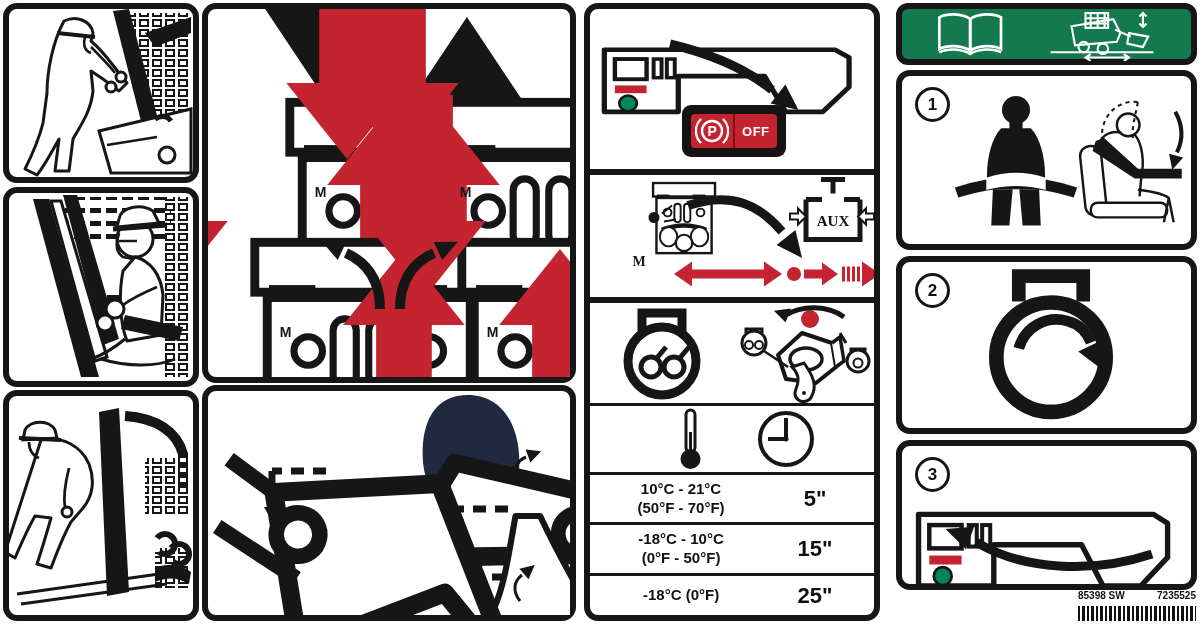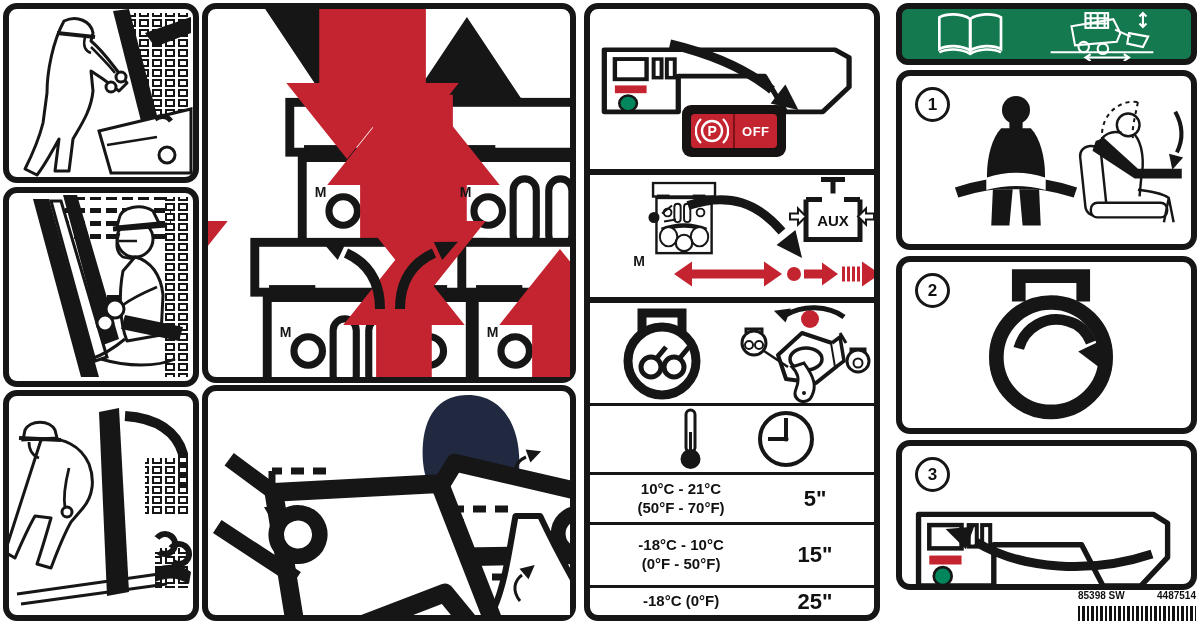--- a/index.html
+++ b/index.html
@@ -248,21 +248,21 @@
             </div>
           </div>
           <div class="pswitch-half">
             <span class="off-label">OFF</span>
           </div>
         </div>
       </div>
     </div>
     <div class="divider"></div>
 
-    <div class="c3sec" style="height:122px;">
+    <div class="c3sec" style="height:122px;font-family:Liberation Serif, serif;">
       <svg class="fillsvg" viewBox="0 0 284 121">
         <use href="#sym-joy" transform="translate(6,6) scale(0.62)"></use>
         <circle cx="64" cy="42" r="5.5" fill="#161616"></circle>
         <path d="M72,38 L82,30 M74,46 L86,44" stroke="#161616" stroke-width="2" fill="none"></path>
         <path d="M98,30 C140,16 168,28 192,56" fill="none" stroke="#161616" stroke-width="9"></path>
         <polygon points="0,-12 26,0 0,12" transform="translate(196,62) rotate(52)" fill="#161616"></polygon>
         <g>
           <path d="M216,24 V64 H270 V24 M216,24 H232 M254,24 H270" fill="none" stroke="#161616" stroke-width="5"></path>
           <path d="M231,4 H255 M243,4 V18" stroke="#161616" stroke-width="5" fill="none"></path>
           <polygon points="200,38 208,38 208,33 216,41 208,49 208,44 200,44" fill="#fff" stroke="#161616" stroke-width="2"></polygon>
@@ -341,21 +341,21 @@
 
     <div class="c3sec wtable-row" style="height:47px;">
       <div class="wtable-temp">
         <div>10°C - 21°C</div>
         <div>(50°F - 70°F)</div>
       </div>
       <div class="wtable-dur">5"</div>
     </div>
     <div class="divider thin"></div>
 
-    <div class="c3sec wtable-row" style="height:60px;border-radius:13px;">
+    <div class="c3sec wtable-row" style="height:48px;border-radius:13px;">
       <div class="wtable-temp">
         <div>-18°C - 10°C</div>
         <div>(0°F - 50°F)</div>
       </div>
       <div class="wtable-dur">15"</div>
     </div>
     <div class="divider thin"></div>
 
     <div class="c3sec wtable-row" style="flex:1;">
       <div class="wtable-temp">
@@ -428,17 +428,17 @@
     <div class="stepnum">3</div>
     <svg class="fillsvg" viewBox="0 0 289 138">
       <use href="#sym-dash" transform="translate(4,40) scale(0.93)"></use>
       <path d="M250,108 C190,128 120,124 74,96" fill="none" stroke="#161616" stroke-width="9"></path>
       <polygon points="0,-12 26,0 0,12" transform="translate(68,92) rotate(200)" fill="#161616"></polygon>
     </svg>
   </div>
 
   <div class="footer-text" style="left:1078px;top:590px;width:118px;">
     <span>85398 SW</span>
-    <span>4487514</span>
+    <span>7235525</span>
   </div>
   <div class="barcode" style="left:1078px;top:606px;width:118px;height:15px;"></div>
 
 </div>
 
 </body></html>

